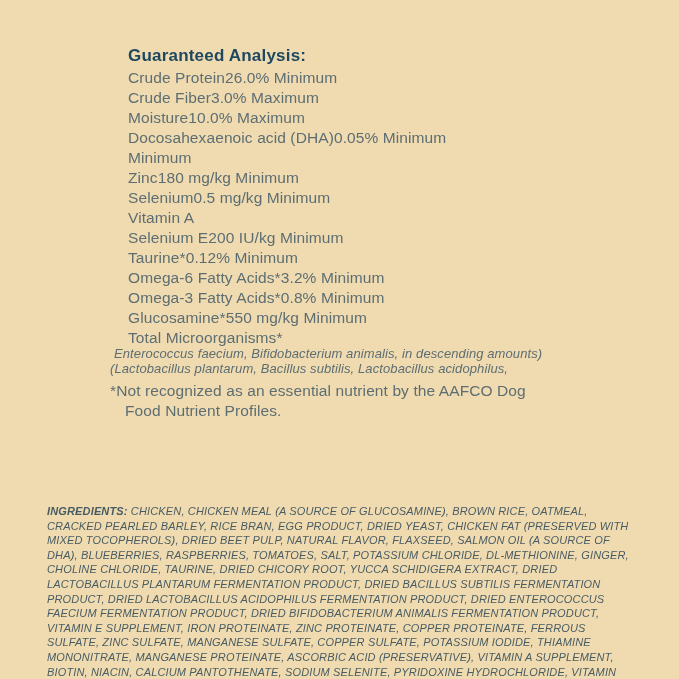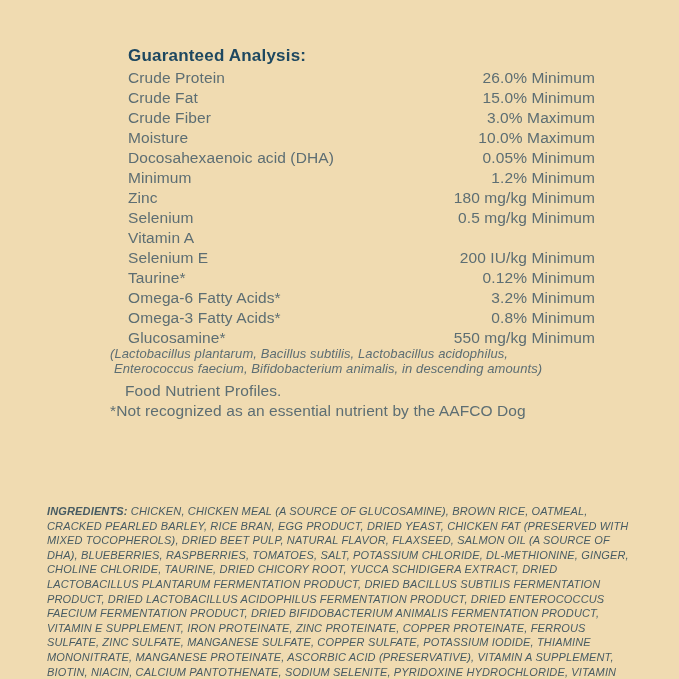--- a/index.html
+++ b/index.html
@@ -23,21 +23,21 @@
     margin: 0 0 2px 0;
     font-size: 17px;
     line-height: 20px;
     font-weight: bold;
     letter-spacing: 0.2px;
     color: var(--heading, #1e4860);
   }
   .ga-rows { width: 100%; }
   .ga-row {
     display: flex;
-    justify-content: space-between;
+    justify-content: flex-start;
     align-items: baseline;
     font-size: 15.5px;
     line-height: 20px;
     letter-spacing: 0.1px;
   }
   .ga-row .nutrient-value { text-align: right; white-space: nowrap; }
 
   .micro-note {
     margin: -2px 0 0 -18px;
     font-size: 13px;
@@ -77,43 +77,38 @@
 
 <section class="analysis">
   <h1 class="ga-heading">Guaranteed Analysis:</h1>
 
   <div class="ga-rows">
     <div class="ga-row">
       <span class="nutrient-label">Crude Protein</span>
       <span class="nutrient-value">26.0% Minimum</span>
     </div>
 
-    <div class="ga-row">
-      <span class="nutrient-label">Crude Fat</span>
-      <span class="nutrient-value">15.0% Minimum</span>
-    </div>
 
     <div class="ga-row">
       <span class="nutrient-label">Crude Fiber</span>
       <span class="nutrient-value">3.0% Maximum</span>
     </div>
 
     <div class="ga-row">
       <span class="nutrient-label">Moisture</span>
       <span class="nutrient-value">10.0% Maximum</span>
     </div>
 
     <div class="ga-row">
       <span class="nutrient-label">Docosahexaenoic acid (DHA)</span>
       <span class="nutrient-value">0.05% Minimum</span>
     </div>
 
     <div class="ga-row">
       <span class="nutrient-label">Minimum</span>
-      <span class="nutrient-value">1.2% Minimum</span>
     </div>
 
 
     <div class="ga-row">
       <span class="nutrient-label">Zinc</span>
       <span class="nutrient-value">180 mg/kg Minimum</span>
     </div>
 
     <div class="ga-row">
       <span class="nutrient-label">Selenium</span>
@@ -143,30 +138,31 @@
       <span class="nutrient-label">Omega-3 Fatty Acids*</span>
       <span class="nutrient-value">0.8% Minimum</span>
     </div>
 
     <div class="ga-row">
       <span class="nutrient-label">Glucosamine*</span>
       <span class="nutrient-value">550 mg/kg Minimum</span>
     </div>
 
     <div class="ga-row">
+      <span class="nutrient-label">Total Microorganisms*</span>
     </div>
   </div>
 
   <div class="micro-note">
+    <span class="line l2">Enterococcus faecium, Bifidobacterium animalis, in descending amounts)</span>
     <span class="line l1">(Lactobacillus plantarum, Bacillus subtilis, Lactobacillus acidophilus,</span>
-    <span class="line l2">Enterococcus faecium, Bifidobacterium animalis, in descending amounts)</span>
   </div>
 
   <div class="footnote">
+    <span class="line l1">*Not recognized as an essential nutrient by the AAFCO Dog</span>
     <span class="line l2">Food Nutrient Profiles.</span>
-    <span class="line l1">*Not recognized as an essential nutrient by the AAFCO Dog</span>
   </div>
 </section>
 
 <section class="ingredients">
   <p><span class="ing-label">INGREDIENTS:</span><span> CHICKEN, CHICKEN MEAL (A SOURCE OF GLUCOSAMINE), BROWN RICE, OATMEAL, CRACKED PEARLED BARLEY, RICE BRAN, EGG PRODUCT, DRIED YEAST, CHICKEN FAT (PRESERVED WITH MIXED TOCOPHEROLS), DRIED BEET PULP, NATURAL FLAVOR, FLAXSEED, SALMON OIL (A SOURCE OF DHA), BLUEBERRIES, RASPBERRIES, TOMATOES, SALT, POTASSIUM CHLORIDE, DL-METHIONINE, GINGER, CHOLINE CHLORIDE, TAURINE, DRIED CHICORY ROOT, YUCCA SCHIDIGERA EXTRACT, DRIED LACTOBACILLUS PLANTARUM FERMENTATION PRODUCT, DRIED BACILLUS SUBTILIS FERMENTATION PRODUCT, DRIED LACTOBACILLUS ACIDOPHILUS FERMENTATION PRODUCT, DRIED ENTEROCOCCUS FAECIUM FERMENTATION PRODUCT, DRIED BIFIDOBACTERIUM ANIMALIS FERMENTATION PRODUCT, VITAMIN E SUPPLEMENT, IRON PROTEINATE, ZINC PROTEINATE, COPPER PROTEINATE, FERROUS SULFATE, ZINC SULFATE, MANGANESE SULFATE, COPPER SULFATE, POTASSIUM IODIDE, THIAMINE MONONITRATE, MANGANESE PROTEINATE, ASCORBIC ACID (PRESERVATIVE), VITAMIN A SUPPLEMENT, BIOTIN, NIACIN, CALCIUM PANTOTHENATE, SODIUM SELENITE, PYRIDOXINE HYDROCHLORIDE, VITAMIN B12 SUPPLEMENT, RIBOFLAVIN, VITAMIN D3 SUPPLEMENT, FOLIC ACID.</span></p>
   <p class="contains-note">CONTAINS A SOURCE OF LIVE (VIABLE) NATURALLY OCCURRING MICROORGANISMS.</p>
 </section>
 
 </body></html>

